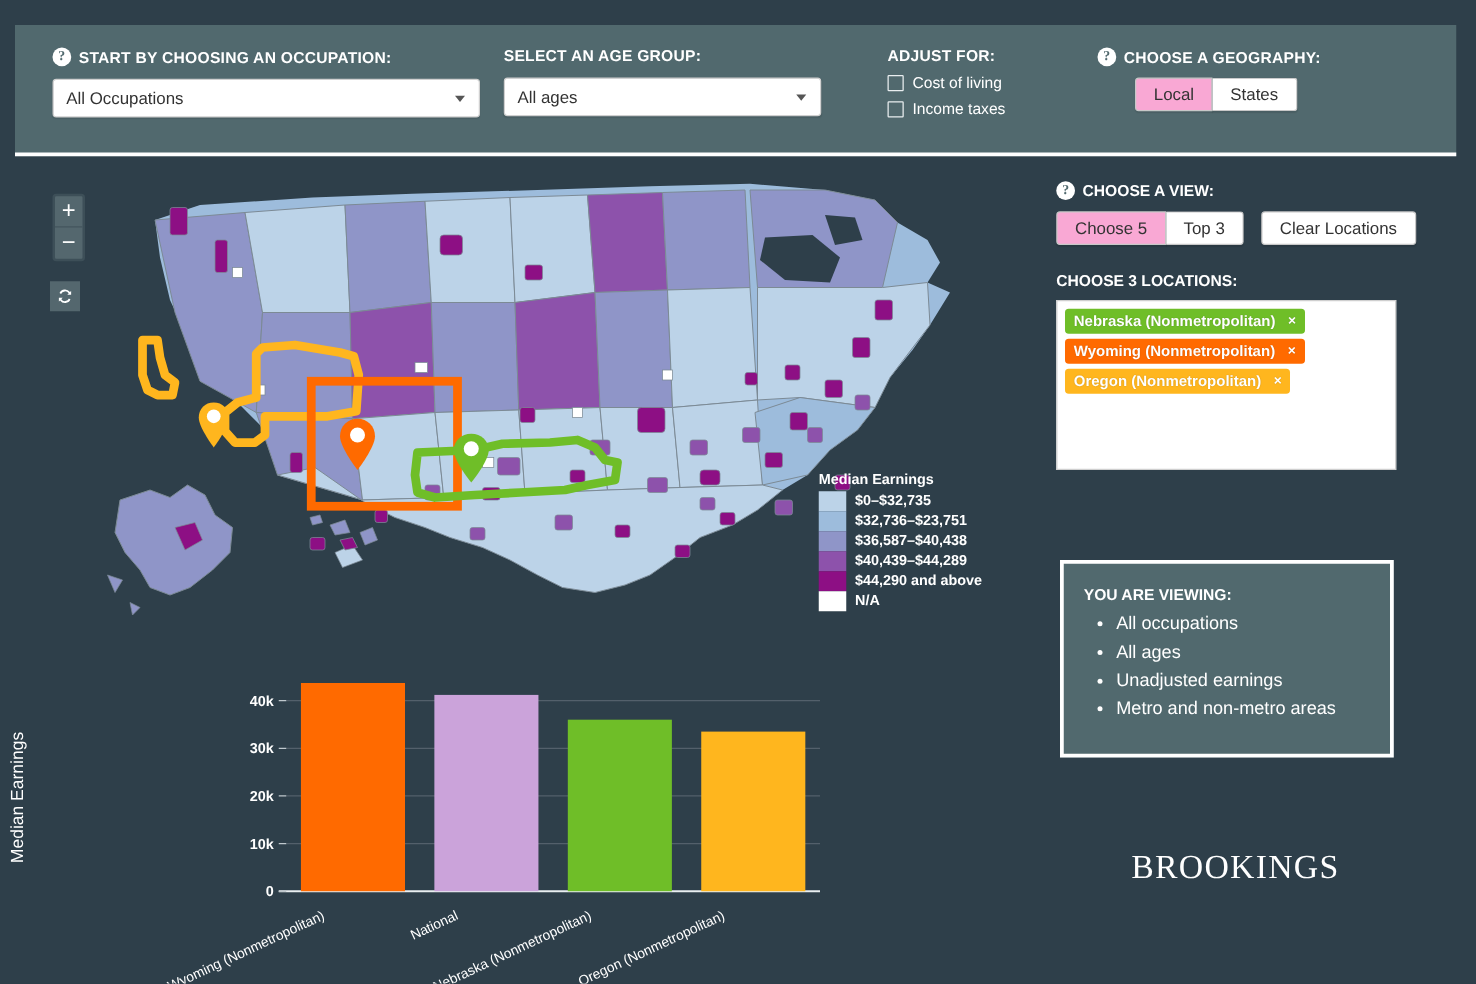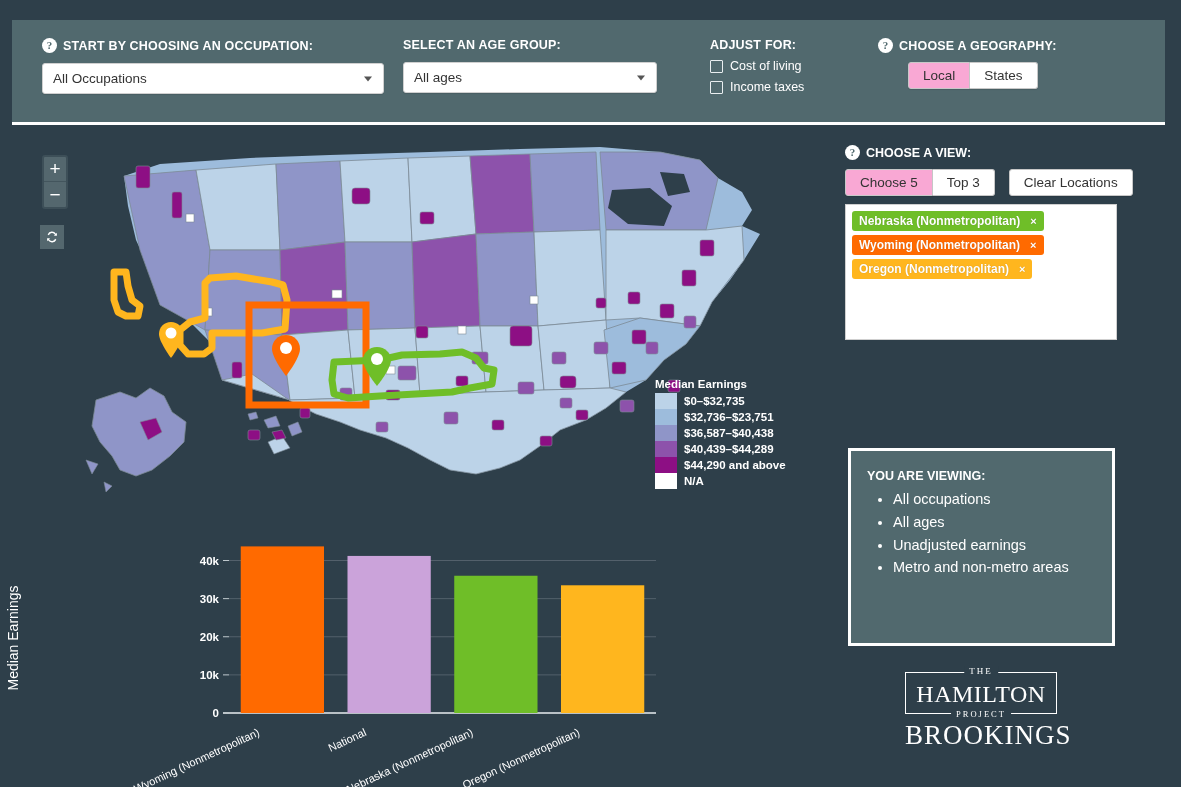--- a/index.html
+++ b/index.html
@@ -107,21 +107,21 @@
     display:inline-flex; align-items:center; border-radius:3px;
     color:#ffffff; font-size:12px; font-weight:bold;
     padding:3px 7px 3px 7px; margin-bottom:4px; cursor:pointer;
     white-space:nowrap;
     text-shadow:0 0 1px rgba(0,0,0,.25);
   }
   .tag .x { margin-left:10px; font-size:11px; font-weight:bold; cursor:pointer; }
   .tag-row { display:block; }
 
   .viewing-box {
-    position:absolute; left:848px; top:448px; width:267px; height:198px;
+    position:absolute; left:848px; top:448px; width:267px; height:158px;
     background:#51696e; border:3px solid #ffffff;
     padding:18px 16px 0 16px;
   }
   .viewing-title { font-size:12.5px; font-weight:bold; margin-bottom:6px; }
   .viewing-box ul { margin:0; padding-left:26px; }
   .viewing-box li { font-size:14.5px; line-height:1.5; margin-bottom:1px; }
 
   .logo { position:absolute; left:905px; top:672px; width:152px; text-align:center; }
   .logo-frame {
     border:1.5px solid #ffffff; position:relative;
@@ -418,20 +418,21 @@
   <div class="rp-label">
     <span class="qmark">?</span>
     <span>CHOOSE A VIEW:</span>
   </div>
   <div class="view-btns">
     <button class="seg first active">Choose 5</button>
     <button class="seg last">Top 3</button>
     <button class="seg solo" style="margin-left:14px;">Clear Locations</button>
   </div>
 
+  <div class="loc-title">CHOOSE 3 LOCATIONS:</div>
   <div class="loc-box">
     <div class="tag-row">
       <span class="tag" style="background:#6fbe28;">
         <span>Nebraska (Nonmetropolitan)</span>
         <span class="x">×</span>
       </span>
     </div>
     <div class="tag-row">
       <span class="tag" style="background:#ff6a00;">
         <span>Wyoming (Nonmetropolitan)</span>
@@ -451,19 +452,14 @@
   <div class="viewing-title">YOU ARE VIEWING:</div>
   <ul>
     <li>All occupations</li>
     <li>All ages</li>
     <li>Unadjusted earnings</li>
     <li>Metro and non-metro areas</li>
   </ul>
 </div>
 
 <div class="logo">
-  <div class="logo-frame">
-    <span class="logo-the">THE</span>
-    <div class="logo-ham">HAMILTON</div>
-    <span class="logo-proj">PROJECT</span>
-  </div>
   <div class="logo-brook">BROOKINGS</div>
 </div>
 
 </body></html>

